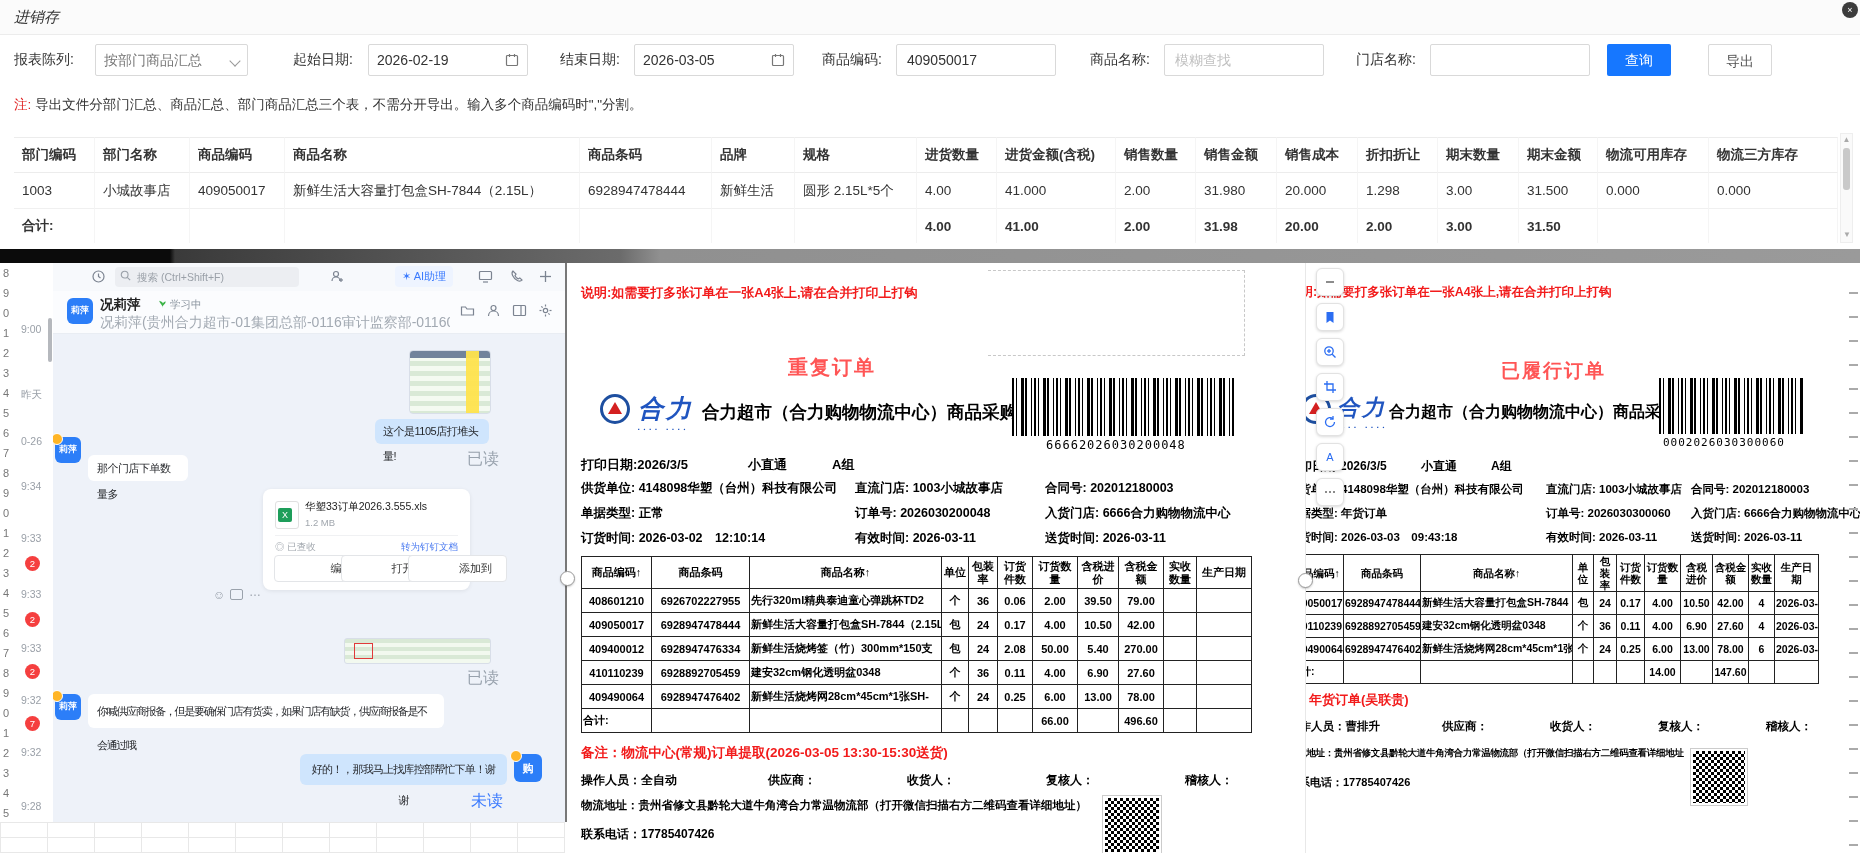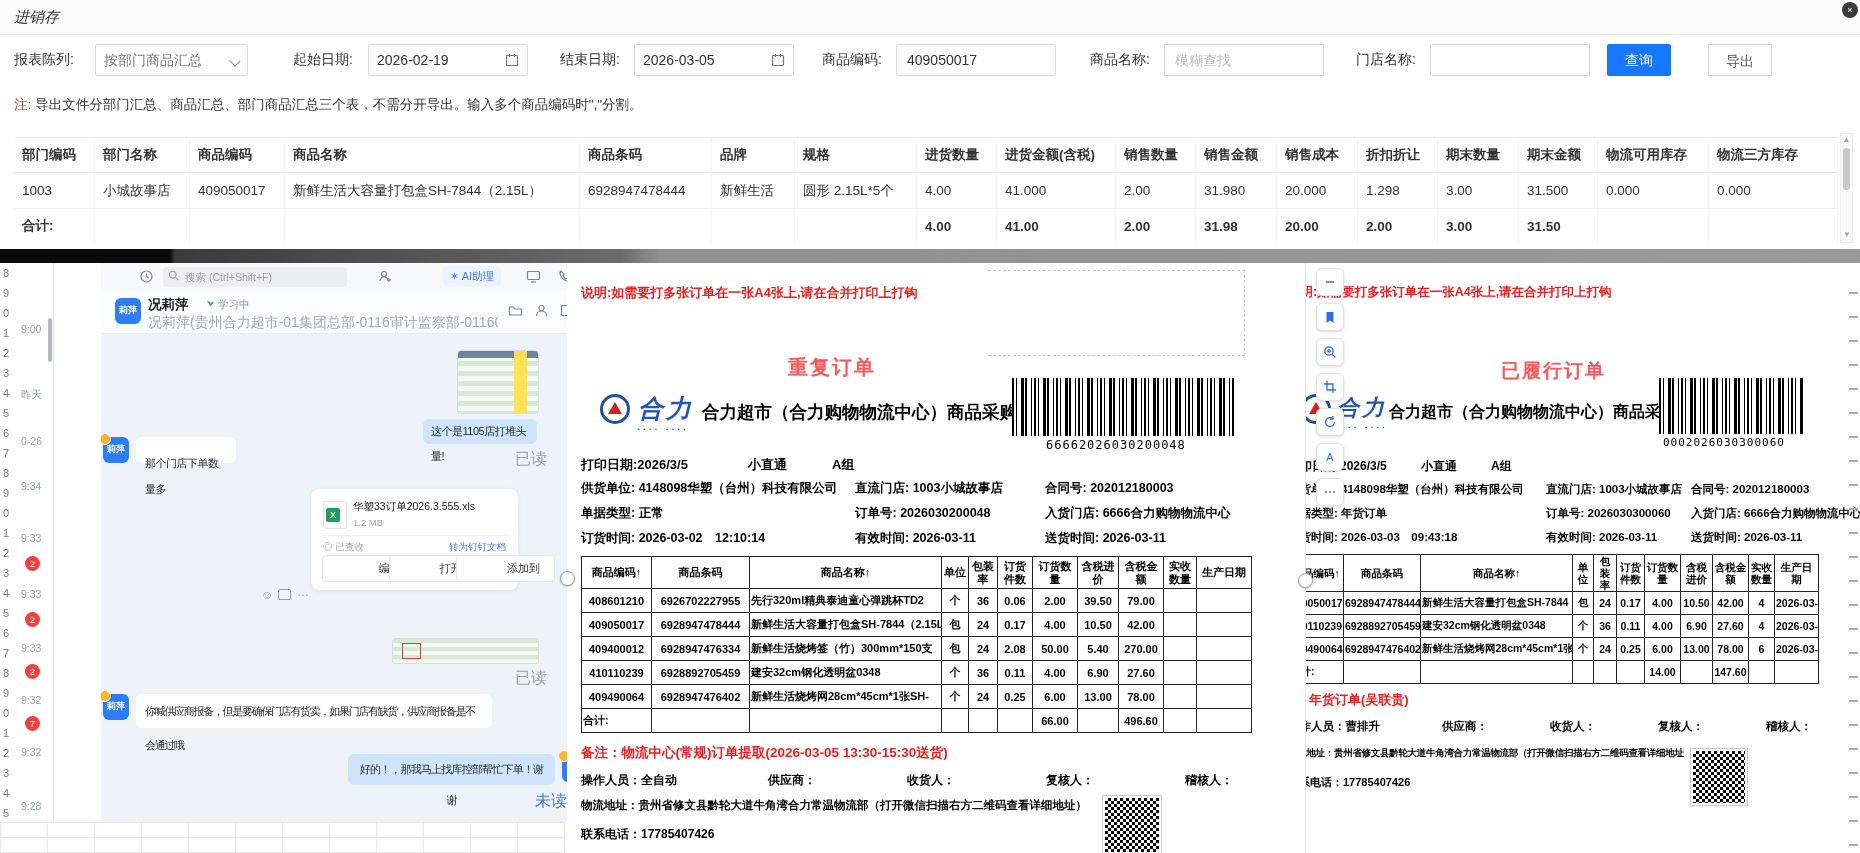--- a/index.html
+++ b/index.html
@@ -30,21 +30,21 @@
   .vscroll .thumb{margin:2px auto;width:7px;height:42px;background:#c9c9c9;border-radius:3px;}
   .darkbar{position:absolute;left:0;top:249px;width:1860px;height:14px;background:linear-gradient(to right,#0b0b0b 0,#0b0b0b 170px,#3a3a3a 175px,#6b6b6b 620px,#909090 660px,#9a9a9a 100%);}
   .blueline{position:absolute;left:567px;top:263px;width:1293px;height:2px;background:#a9c8f0;}
   
   .rail-digits{position:absolute;left:0;top:263px;width:19px;height:590px;background:#fff;border-right:1px solid #e7e7e7;overflow:hidden;}
   .rail-digits span{display:block;text-align:left;padding-left:3px;font-size:11px;color:#777;line-height:20px;}
   .rail-times{position:absolute;left:19px;top:263px;width:34px;height:590px;background:#fff;border-right:1px solid #e3e3e3;}
   .tl{position:absolute;left:2px;font-size:10.5px;color:#9aa0a8;white-space:nowrap;}
   .tl.badge{left:6px;width:15px;height:15px;border-radius:50%;background:#f53f3f;color:#fff;font-size:9.5px;text-align:center;line-height:15px;}
   .railbar{position:absolute;left:48px;top:318px;width:4px;height:44px;border-radius:2px;background:#b5b8bd;}
-  .chatwin{position:absolute;left:53px;top:263px;width:512px;height:559px;background:#eef2f9;border-right:2px solid #787878;box-sizing:content-box;overflow:hidden;margin-left:48px;}
+  .chatwin{position:absolute;left:53px;top:263px;width:512px;height:559px;background:#eef2f9;border-right:2px solid #787878;box-sizing:content-box;overflow:hidden;}
   .chat-toolbar{position:absolute;left:0;top:0;width:512px;height:28px;background:#f7f9fc;}
   .searchbox{position:absolute;left:62px;top:4px;width:184px;height:20px;background:#eceef2;border-radius:4px;font-size:10.5px;color:#9aa0a8;line-height:20px;padding-left:22px;box-sizing:border-box;}
   .searchbox svg{position:absolute;left:5px;top:3px;}
   .aibtn{position:absolute;left:342px;top:3px;width:58px;height:21px;background:#eef4ff;border-radius:4px;color:#3a7afe;font-size:11px;text-align:center;line-height:21px;}
   .tico{position:absolute;top:6px;}
   .chat-header{position:absolute;left:0;top:28px;width:512px;height:42px;background:#fbfcfe;border-bottom:1px solid #e9edf3;}
   .avatar{border-radius:6px;background:#2c7ef8;color:#fff;text-align:center;font-weight:bold;position:absolute;}
   .pendant{position:absolute;left:-4px;top:-4px;width:10px;height:10px;border-radius:50%;background:#ffb526;border:1px solid #fff;}
   .chname{position:absolute;left:47px;top:5px;font-size:13.5px;font-weight:bold;color:#222;}
   .chstatus{position:absolute;left:105px;top:7px;font-size:10.5px;color:#8a939e;}
@@ -353,21 +353,21 @@
     </div>
 
     <div class="excel-shot" style="left:356px;top:87px;width:80px;height:62px;"></div>
     <div class="msg-bubble bub-out" style="left:322px;top:156px;width:114px;height:25px;line-height:25px;padding:0 8px;letter-spacing:-0.5px;">这个是1105店打堆头量!</div>
     <span class="readmark" style="left:414px;top:186px;">已读</span>
 
     <div class="avatar" style="left:2px;top:174px;width:26px;height:26px;font-size:9px;">
         <span class="pendant"></span>
         <span style="display:block;margin-top:6px;">莉萍</span>
       </div>
-    <div class="msg-bubble bub-in" style="left:35px;top:174px;width:100px;height:26px;line-height:26px;padding:13px 9px;letter-spacing:-0.5px;">那个门店下单数量多</div>
+    <div class="msg-bubble bub-in" style="left:35px;top:192px;width:100px;height:26px;line-height:26px;padding:0 9px;letter-spacing:-0.5px;">那个门店下单数量多</div>
 
     <div class="filecard">
       <div class="fc-icon">
           <i>X</i>
         </div>
       <div class="fc-name">华塑33订单2026.3.555.xls</div>
       <div class="fc-size">1.2 MB</div>
       <div class="fc-foot">
         <span>◎ <span>已查收</span></span>
         <span class="fc-conv">转为钉钉文档</span>
@@ -389,21 +389,21 @@
         <span class="pendant"></span>
         <span style="display:block;margin-top:6px;">莉萍</span>
       </div>
     <div class="msg-bubble bub-in" style="left:35px;top:431px;width:356px;height:34px;line-height:34px;padding:0 9px;letter-spacing:-1.3px;">你喊供应商报备，但是要确保门店有货卖，如果门店有缺货，供应商报备是不会通过哦</div>
 
     <div class="msg-bubble bub-out" style="left:247px;top:491px;width:207px;height:31px;line-height:31px;padding:0 9px;text-align:center;letter-spacing:-0.8px;">好的！，那我马上找库控部帮忙下单！谢谢</div>
     <div class="avatar" style="left:461px;top:491px;width:28px;height:28px;font-size:11px;">
         <span class="pendant"></span>
         <span style="display:block;margin-top:7px;">购</span>
       </div>
-    <span class="readmark blue" style="left:434px;top:528px;text-align:right;">未读</span>
+    <span class="readmark blue" style="left:418px;top:528px;text-align:right;">未读</span>
   </div>
   <div class="chatgrid"></div>
 
   <div class="docpanel" style="left:567px;width:738px;"></div>
   <div class="dashbox" style="left:988px;top:270px;width:256px;height:84px;"></div>
 
   <div class="doc-red" style="left:581px;top:284px;font-size:13px;">说明:如需要打多张订单在一张A4张上,请在合并打印上打钩</div>
   <div class="stamp" style="left:788px;top:354px;font-size:20px;">重复订单</div>
   <div class="emblem" style="left:600px;top:394px;">
       <i></i>

